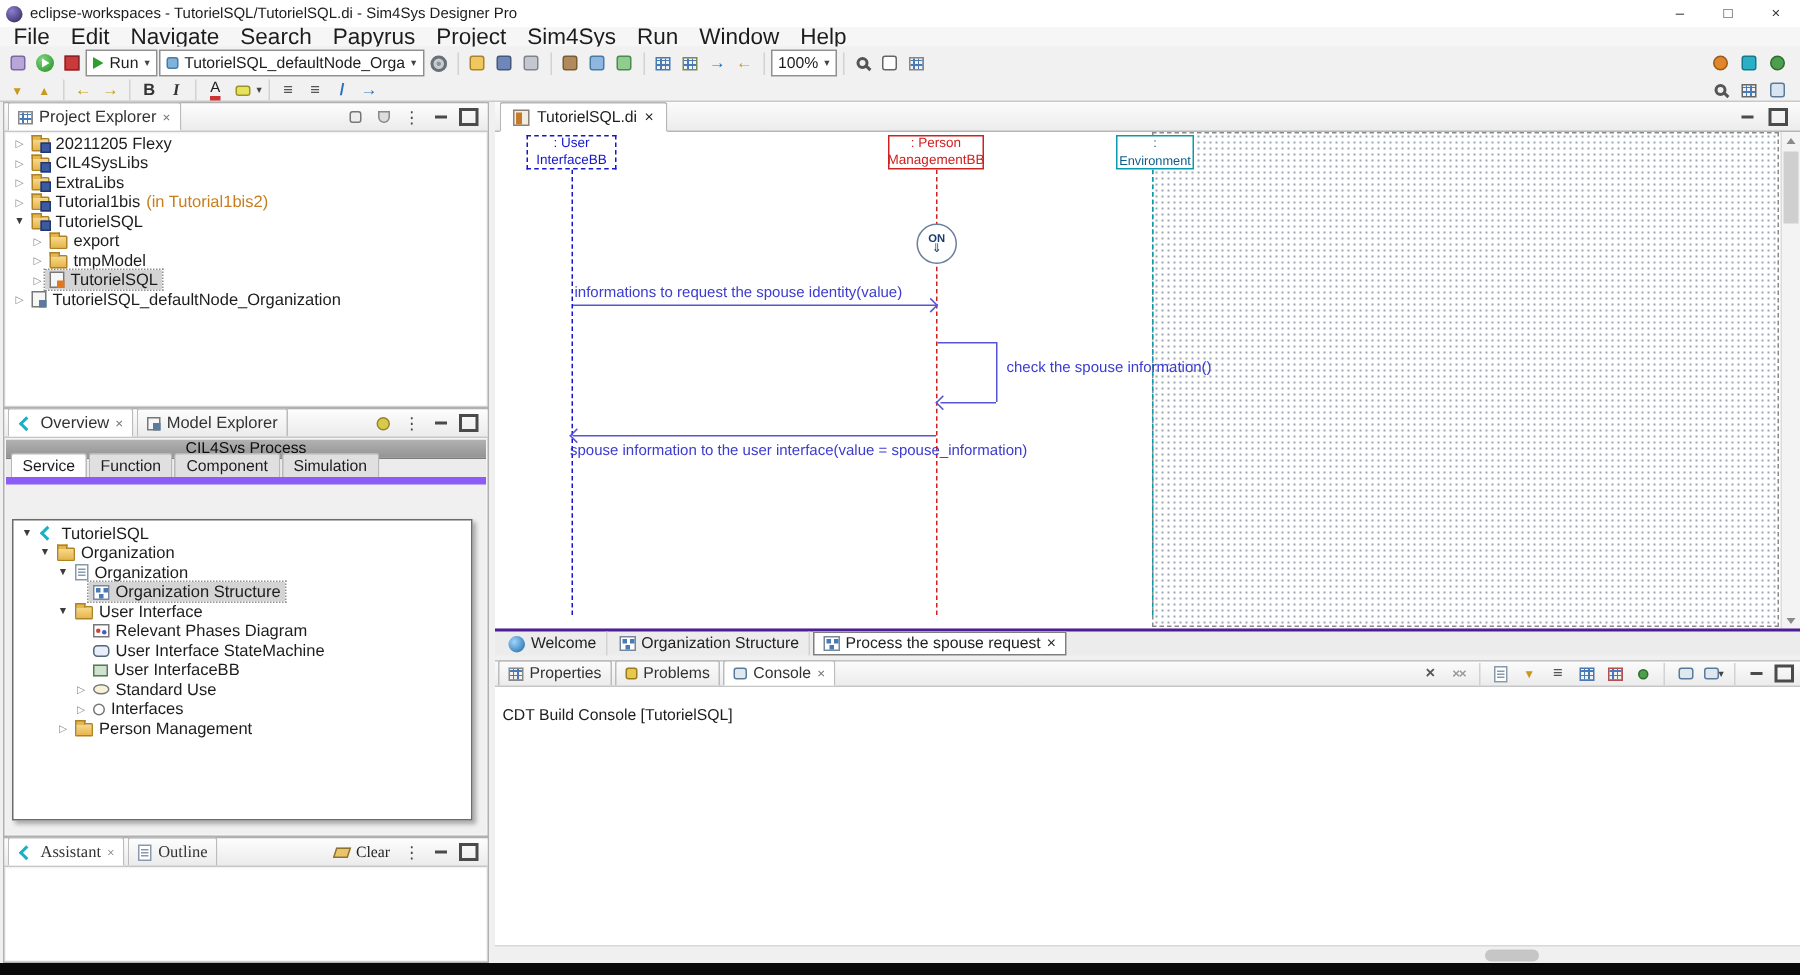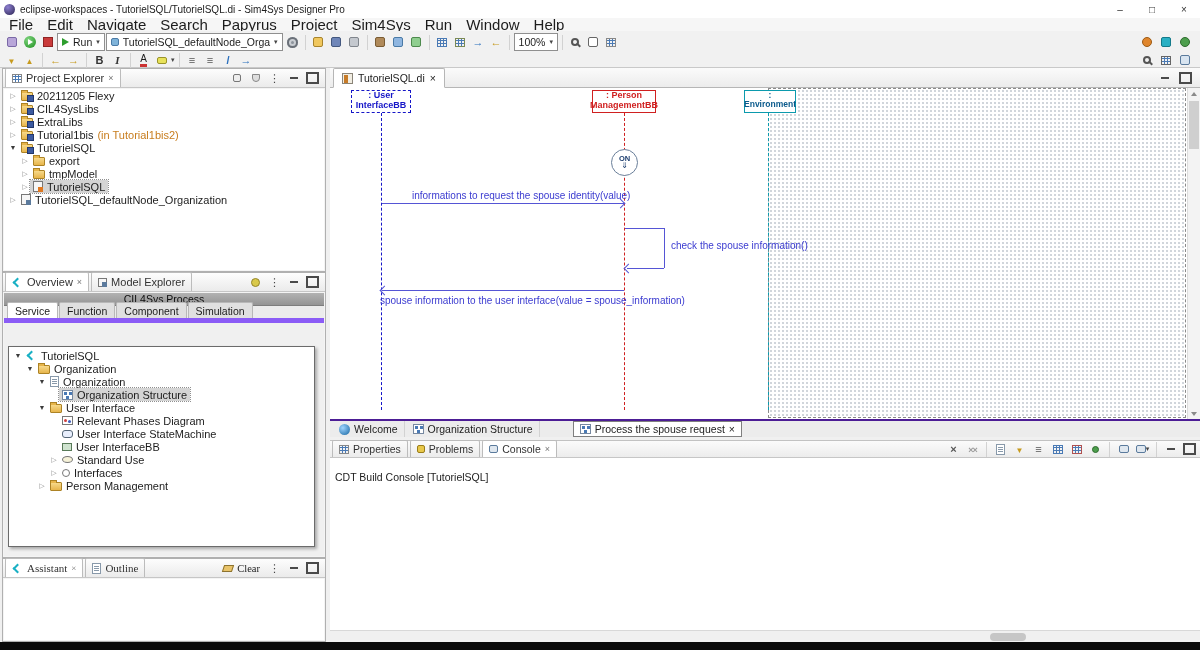--- a/index.html
+++ b/index.html
@@ -102,21 +102,21 @@
 .ed-right{margin-left:auto;display:flex;align-items:center;gap:4px;padding:0 6px;align-self:center;}
 .canvas{position:absolute;left:0;top:20px;right:0;height:331px;background:#fff;overflow:hidden;}
 .vscroll{position:absolute;right:0;top:0;width:13px;bottom:0;background:#f3f3f3;border-left:1px solid #dcdcdc;}
 .vthumb{position:absolute;left:1px;right:1px;top:13px;height:48px;background:#cfcfcf;}
 .sarr{position:absolute;left:0;right:0;height:11px;display:flex;align-items:center;justify-content:center;}
 .sarr.up::before{content:"";border-bottom:4px solid #8a8a8a;border-left:3px solid transparent;border-right:3px solid transparent;}
 .sarr.dn{bottom:0;}
 .sarr.dn::before{content:"";border-top:4px solid #8a8a8a;border-left:3px solid transparent;border-right:3px solid transparent;}
 
 
-.ll-head{position:absolute;top:2px;height:23px;display:flex;flex-direction:column;align-items:center;justify-content:flex-start;background:#fff;font-weight:bold;line-height:1.1;z-index:4;text-align:center;}
+.ll-head{position:absolute;top:2px;height:23px;display:flex;flex-direction:column;align-items:center;justify-content:space-between;background:#fff;font-weight:normal;line-height:1.1;z-index:4;text-align:center;}
 #llh1{left:21px;width:60px;font-size:9px;color:#1616c8;border:1px dashed #1616c8;}
 #llh2{left:262px;width:64px;font-size:9px;color:#d02020;border:1px solid #d02020;}
 #llh3{left:414px;width:52px;font-size:8.5px;color:#0b5a8c;border:1px solid #0b9aad;}
 .ll{position:absolute;top:25px;height:297px;width:0;z-index:2;}
 #ll1{left:51px;border-left:1px dashed #1616c8;}
 #ll2{left:294px;border-left:1px dashed #d02020;}
 #ll3{left:438px;border-left:1px dashed #0b9aad;}
 .dotted-rect{position:absolute;left:438px;top:0;width:418px;height:330px;border:1px dashed #8a8a8a;background-image:radial-gradient(circle,#9aa5b1 0.6px,transparent 0.8px);background-size:4px 4px;z-index:1;}
 .on-circle{position:absolute;left:281px;top:61px;width:27px;height:27px;border-radius:50%;border:1px solid #6a7f9a;background:#fff;z-index:3;display:flex;flex-direction:column;align-items:center;justify-content:center;line-height:1;}
 .on-circle .ontxt{font-size:7.5px;font-weight:bold;color:#1a3c6e;}
@@ -124,21 +124,21 @@
 .mline{position:absolute;height:0;border-top:1px solid #5555d5;z-index:3;}
 .vline{position:absolute;width:0;border-left:1px solid #5555d5;z-index:3;}
 .ah{position:absolute;width:7px;height:7px;border-top:1px solid #5555d5;border-right:1px solid #5555d5;z-index:3;}
 .ah.r{transform:rotate(45deg);}
 .ah.l{transform:rotate(-135deg);}
 .mlabel{position:absolute;font-size:10px;color:#3b3bd0;z-index:3;white-space:nowrap;}
 
 
 .dtabs{position:absolute;left:0;top:351px;right:0;height:18px;background:#ececec;border-top:2px solid #4c1d95;display:flex;align-items:center;padding-left:3px;gap:2px;text-align:center;}
 .dtab{display:flex;align-items:center;gap:4px;height:16px;padding:0 6px;color:#222;border-right:1px solid #d2d2d2;font-size:10.5px;white-space:nowrap;}
-.dtab.sel{background:#fff;border:1px solid #7f7f7f;margin-left:31px;}
+.dtab.sel{background:#fff;border:1px solid #7f7f7f;}
 
 
 .ctabs{position:absolute;left:0;top:372px;right:0;height:18px;background:linear-gradient(#fbfbfb,#ececec);border-top:1px solid #c2c2c2;border-bottom:1px solid #c6c6c6;display:flex;align-items:flex-end;padding-left:2px;gap:2px;}
 .ctabs .vtab{height:17px;font-size:10.5px;justify-content:flex-end;}
 .console-content{position:absolute;left:0;top:390px;right:0;bottom:12px;background:#fff;font-size:10.5px;}
 .console-line{padding:13px 5px;}
 .hscroll{position:absolute;left:0;right:0;bottom:0;height:12px;background:#f0f0f0;border-top:1px solid #d8d8d8;}
 .hthumb{position:absolute;top:2px;height:8px;left:660px;width:36px;background:#c6c6c6;border-radius:4px;}
 .bottombar{position:absolute;left:0;right:0;bottom:0;height:8px;background:#0a0a0a;}
 </style>
@@ -579,21 +579,21 @@
 
       <div class="ll" id="ll1"></div>
       <div class="ll" id="ll2"></div>
       <div class="ll" id="ll3"></div>
 
       <div class="on-circle">
         <span class="ontxt">ON</span>
         <span class="onarrow">⇓</span>
       </div>
 
-      <div class="mlabel" style="left:53px;top:102px;width:212px;text-align:left;padding-left:29px;">informations to request the spouse identity(value)</div>
+      <div class="mlabel" style="left:53px;top:102px;width:212px;text-align:left;">informations to request the spouse identity(value)</div>
       <div class="mline" style="left:52px;top:115px;width:242px;"></div>
       <i class="ah r" style="left:287px;top:112px;"></i>
 
       <div class="mline" style="left:295px;top:140px;width:39px;"></div>
       <div class="vline" style="left:334px;top:140px;height:40px;"></div>
       <div class="mline" style="left:297px;top:180px;width:37px;"></div>
       <i class="ah l" style="left:295px;top:177px;"></i>
       <div class="mlabel" style="left:341px;top:152px;">check the spouse information()</div>
 
       <div class="mline" style="left:52px;top:202px;width:242px;"></div>

